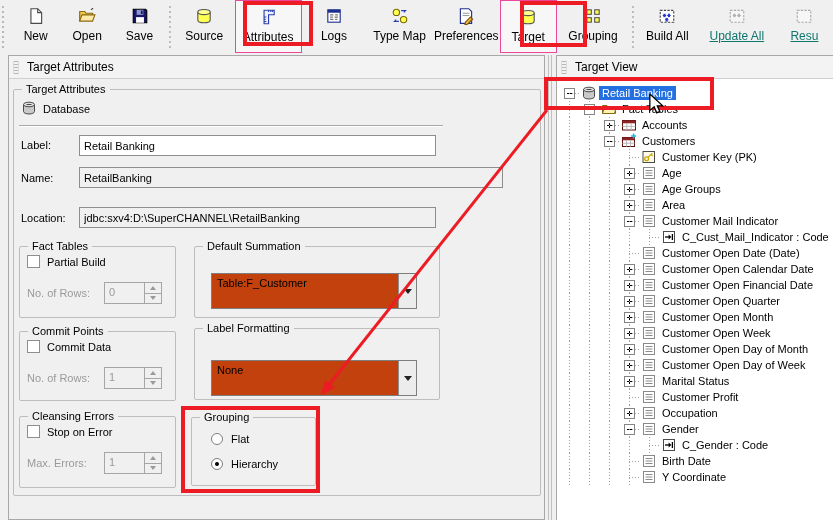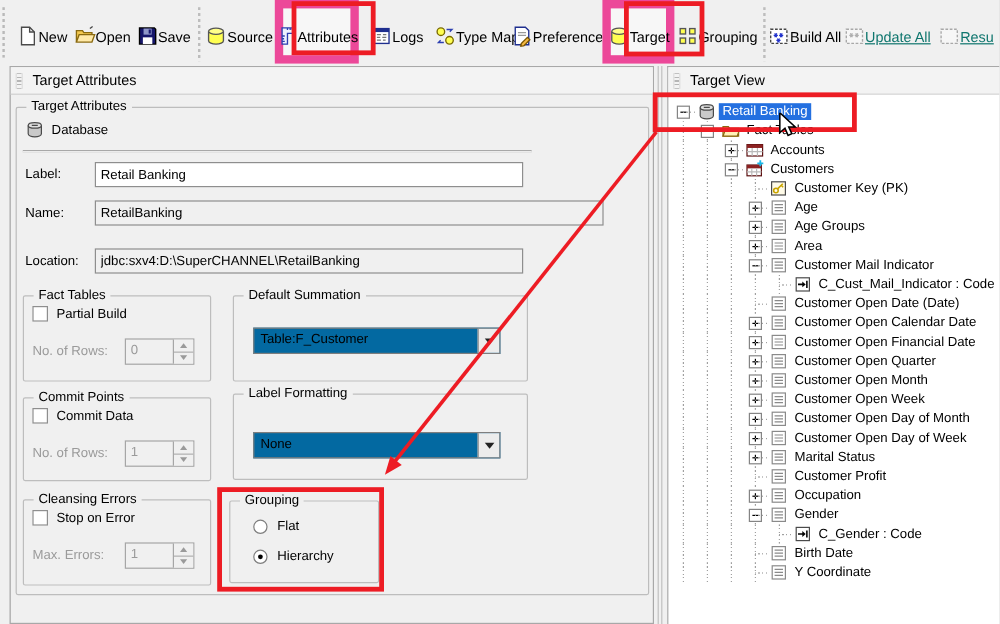--- a/index.html
+++ b/index.html
@@ -5,25 +5,25 @@
   html,body{margin:0;padding:0;background:#d8d8d8;}
   .app{position:relative;width:833px;height:520px;background:#f0f0f0;overflow:hidden;
        font-family:"Liberation Sans",sans-serif;font-size:11px;color:#000;}
 
   
   .toolbar{position:absolute;left:0;top:0;width:833px;height:55px;background:#f0f0f0;
            display:flex;align-items:stretch;padding-left:10px;box-sizing:border-box;}
   .tb-grip{position:absolute;left:2px;top:6px;width:6px;height:42px;
            background:repeating-linear-gradient(to bottom,#b9b9b9 0 2px,transparent 2px 5px);
            background-size:2px 100%,2px 100%;background-position:0 0,4px 0;background-repeat:repeat-y;}
-  .tb-btn{display:flex;flex-direction:row;align-items:center;justify-content:center;
+  .tb-btn{display:flex;flex-direction:column;align-items:center;justify-content:flex-start;
           padding-top:6px;box-sizing:border-box;height:53px;cursor:default;}
   .tb-btn .ic{height:20px;display:flex;align-items:center;justify-content:center;}
   .tb-btn .lb{font-size:12px;margin-top:3px;white-space:nowrap;}
-  .tb-btn.checked{border:7px solid #ec4899;background:#f7f7f7;}
+  .tb-btn.checked{border:1px solid #ec4899;background:#f7f7f7;}
   .tb-btn.disabled .lb{color:#0f766e;text-decoration:underline;}
   .tb-sep{width:8px;position:relative;}
   .tb-sep::before{content:"";position:absolute;left:3px;top:6px;bottom:4px;width:2px;
            background:repeating-linear-gradient(to bottom,#bdbdbd 0 2px,transparent 2px 5px);}
 
   
   .panel-header{height:22px;background:#f3f3f3;border-bottom:1px solid #cfcfcf;
                 display:flex;align-items:center;font-size:12px;}
   .hdr-grip{width:4px;height:13px;margin:0 8px 0 4px;
             background:repeating-linear-gradient(to bottom,#b5b5b5 0 1px,transparent 1px 3px);
@@ -53,21 +53,21 @@
          border:1px solid #7e7e7e;box-sizing:border-box;}
   .radio.sel::after{content:"";position:absolute;left:3px;top:3px;width:4px;height:4px;border-radius:50%;background:#000;}
   .spin{position:absolute;width:58px;height:22px;border:1px solid #a6a6a6;background:#f0f0f0;
         box-sizing:border-box;display:flex;}
   .spin .val{flex:1;color:#9a9a9a;padding:3px 0 0 4px;font-size:11px;}
   .spin .btns{width:16px;border-left:1px solid #a6a6a6;display:flex;flex-direction:column;}
   .spin .btns>div{flex:1;display:flex;align-items:center;justify-content:center;background:#f0f0f0;}
   .spin .btns>div:first-child{border-bottom:1px solid #a6a6a6;}
   .tri-up{width:0;height:0;border-left:3px solid transparent;border-right:3px solid transparent;border-bottom:4px solid #9a9a9a;}
   .tri-dn{width:0;height:0;border-left:3px solid transparent;border-right:3px solid transparent;border-top:4px solid #9a9a9a;}
-  .combo{position:absolute;height:22px;border:1px solid #7e7e7e;background:#0369a1;box-sizing:border-box;display:flex;}
+  .combo{position:absolute;height:36px;border:1px solid #7e7e7e;background:#c2410c;box-sizing:border-box;display:flex;}
   .combo .ct{flex:1;padding:3px 0 0 5px;font-size:11px;white-space:nowrap;overflow:hidden;}
   .combo .cbtn{width:17px;border-left:1px solid #8e8e8e;background:#ececec;display:flex;align-items:center;justify-content:center;}
   .tri-dn-b{width:0;height:0;border-left:4px solid transparent;border-right:4px solid transparent;border-top:5px solid #222;}
 
   
   .tree{position:absolute;left:1px;top:23px;right:0;bottom:0;background:#fff;padding:6px 0 0 2px;overflow:hidden;}
   .trow{height:16px;display:flex;align-items:center;white-space:nowrap;}
   .gut{width:20px;height:16px;position:relative;flex:0 0 20px;}
   .gut.line::before{content:"";position:absolute;left:9px;top:0;bottom:0;width:1px;
         background:repeating-linear-gradient(to bottom,#a0a0a0 0 1px,transparent 1px 3px);}

